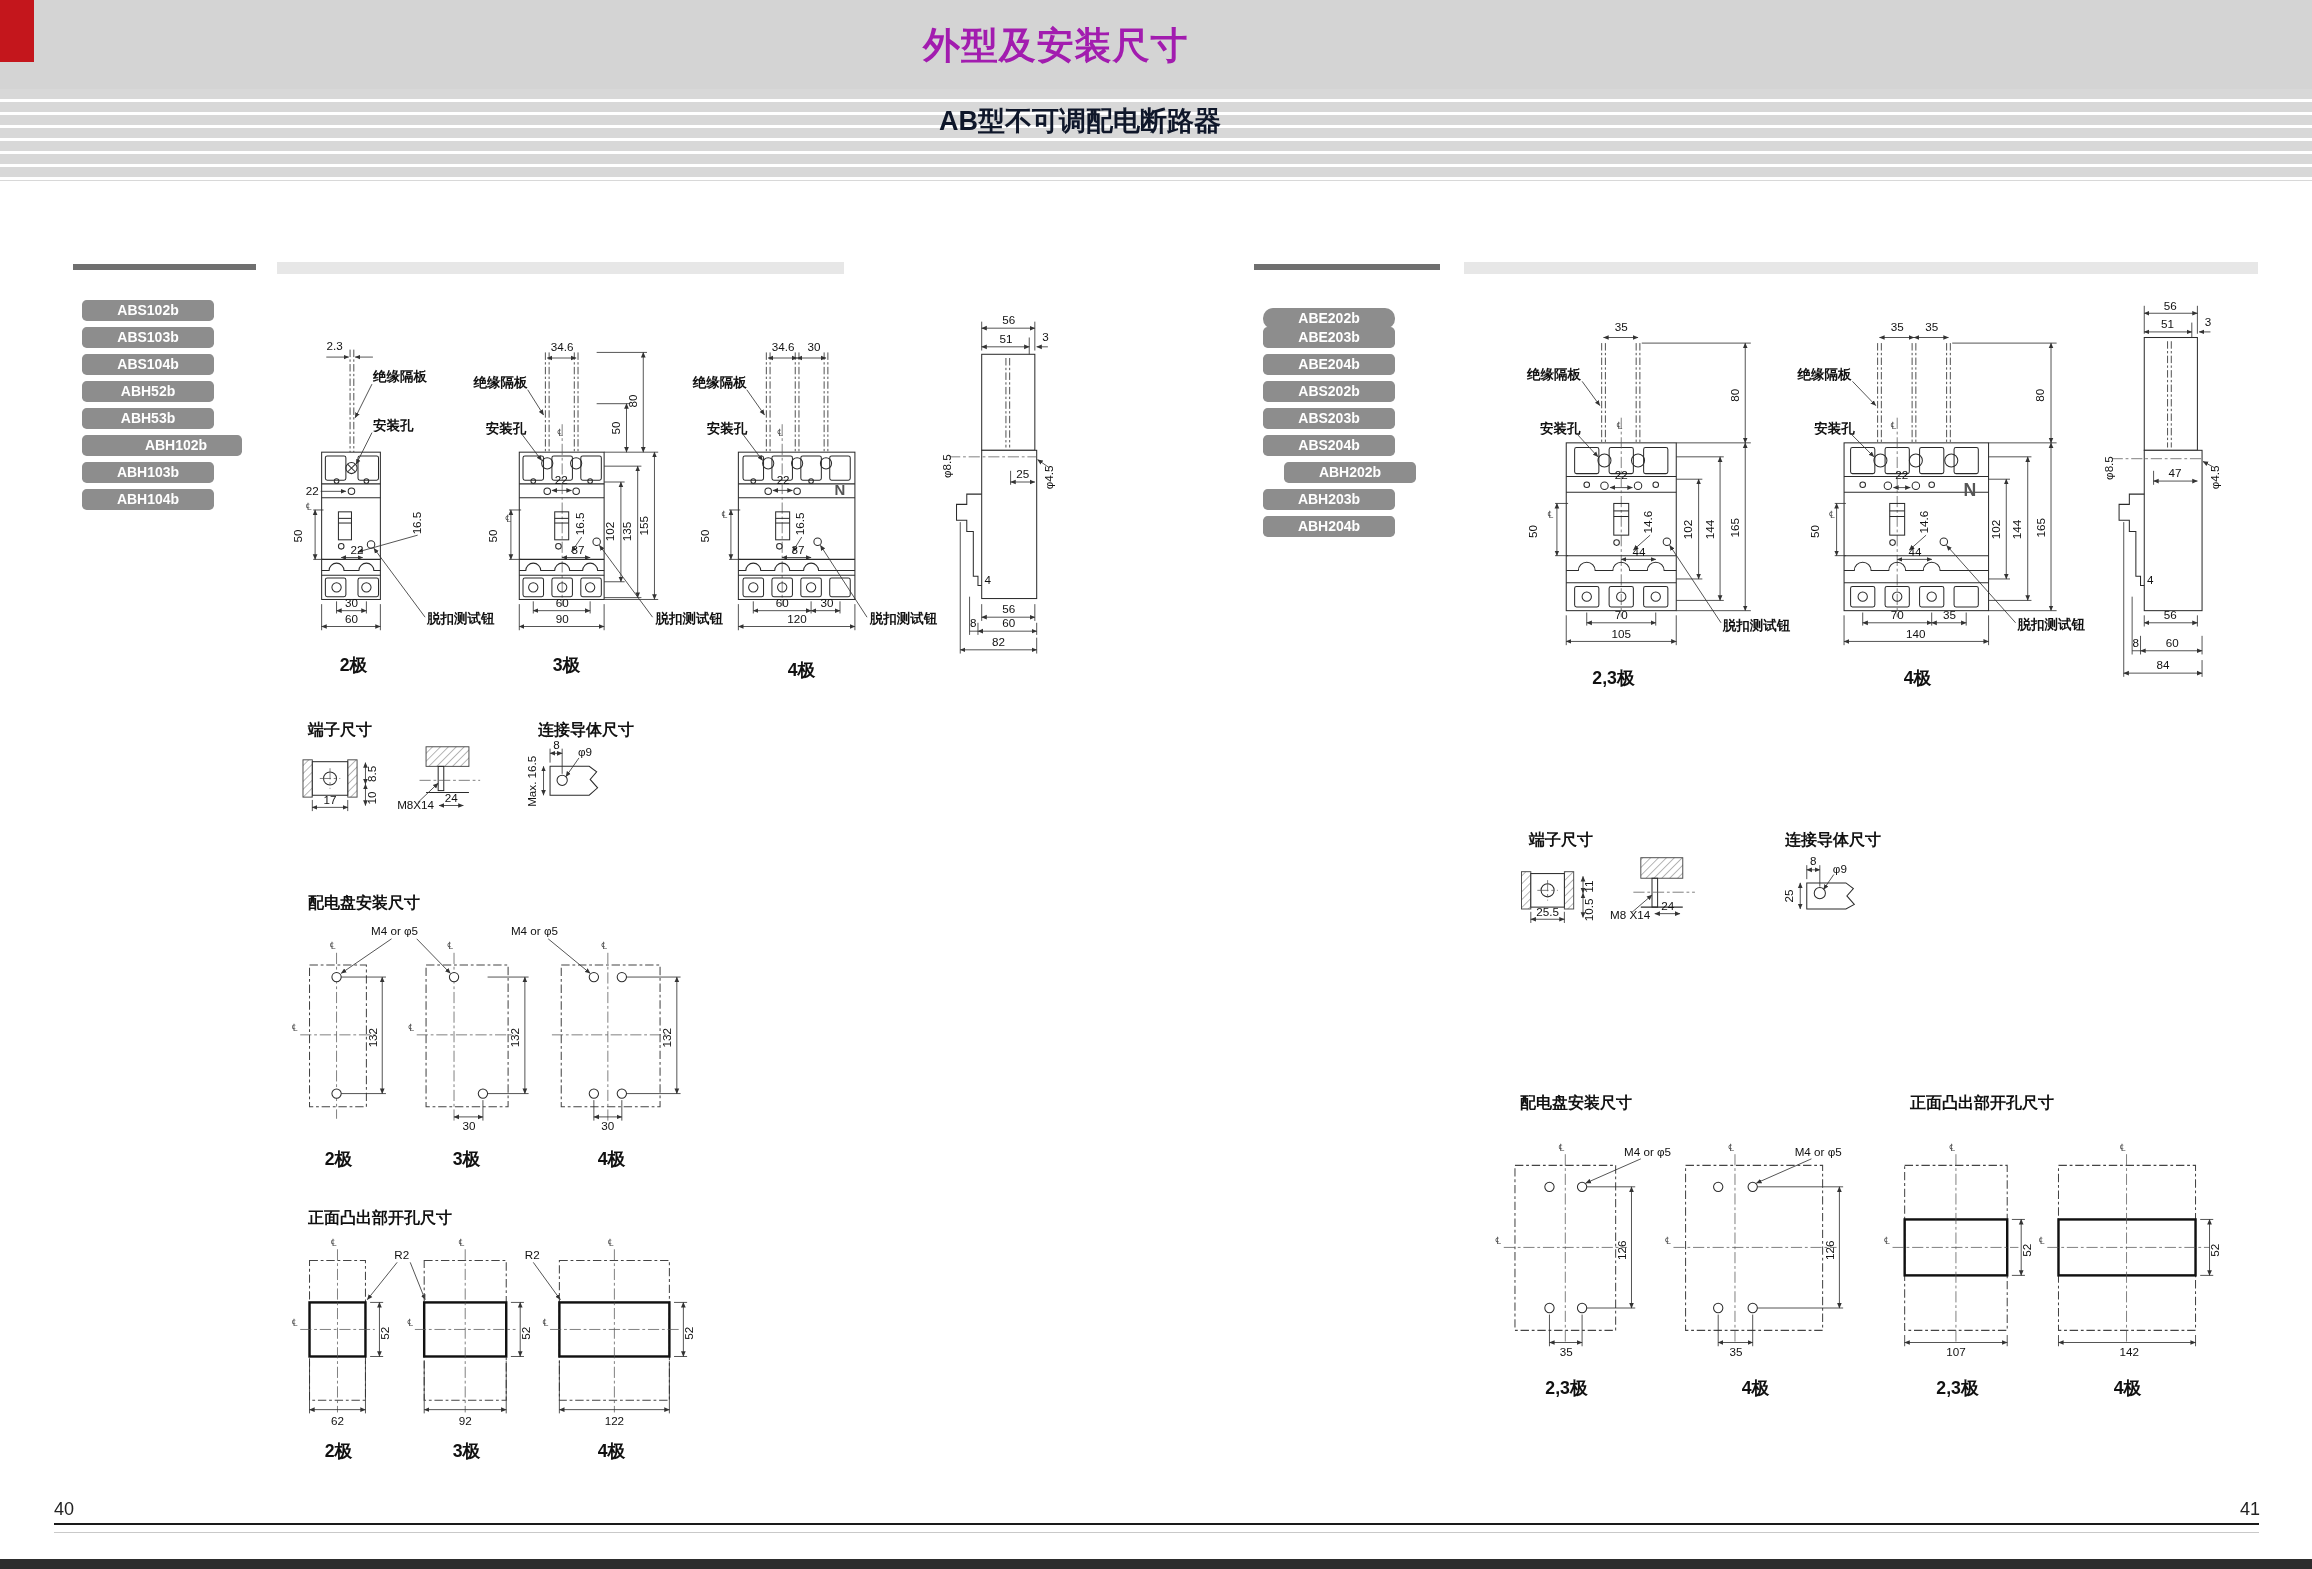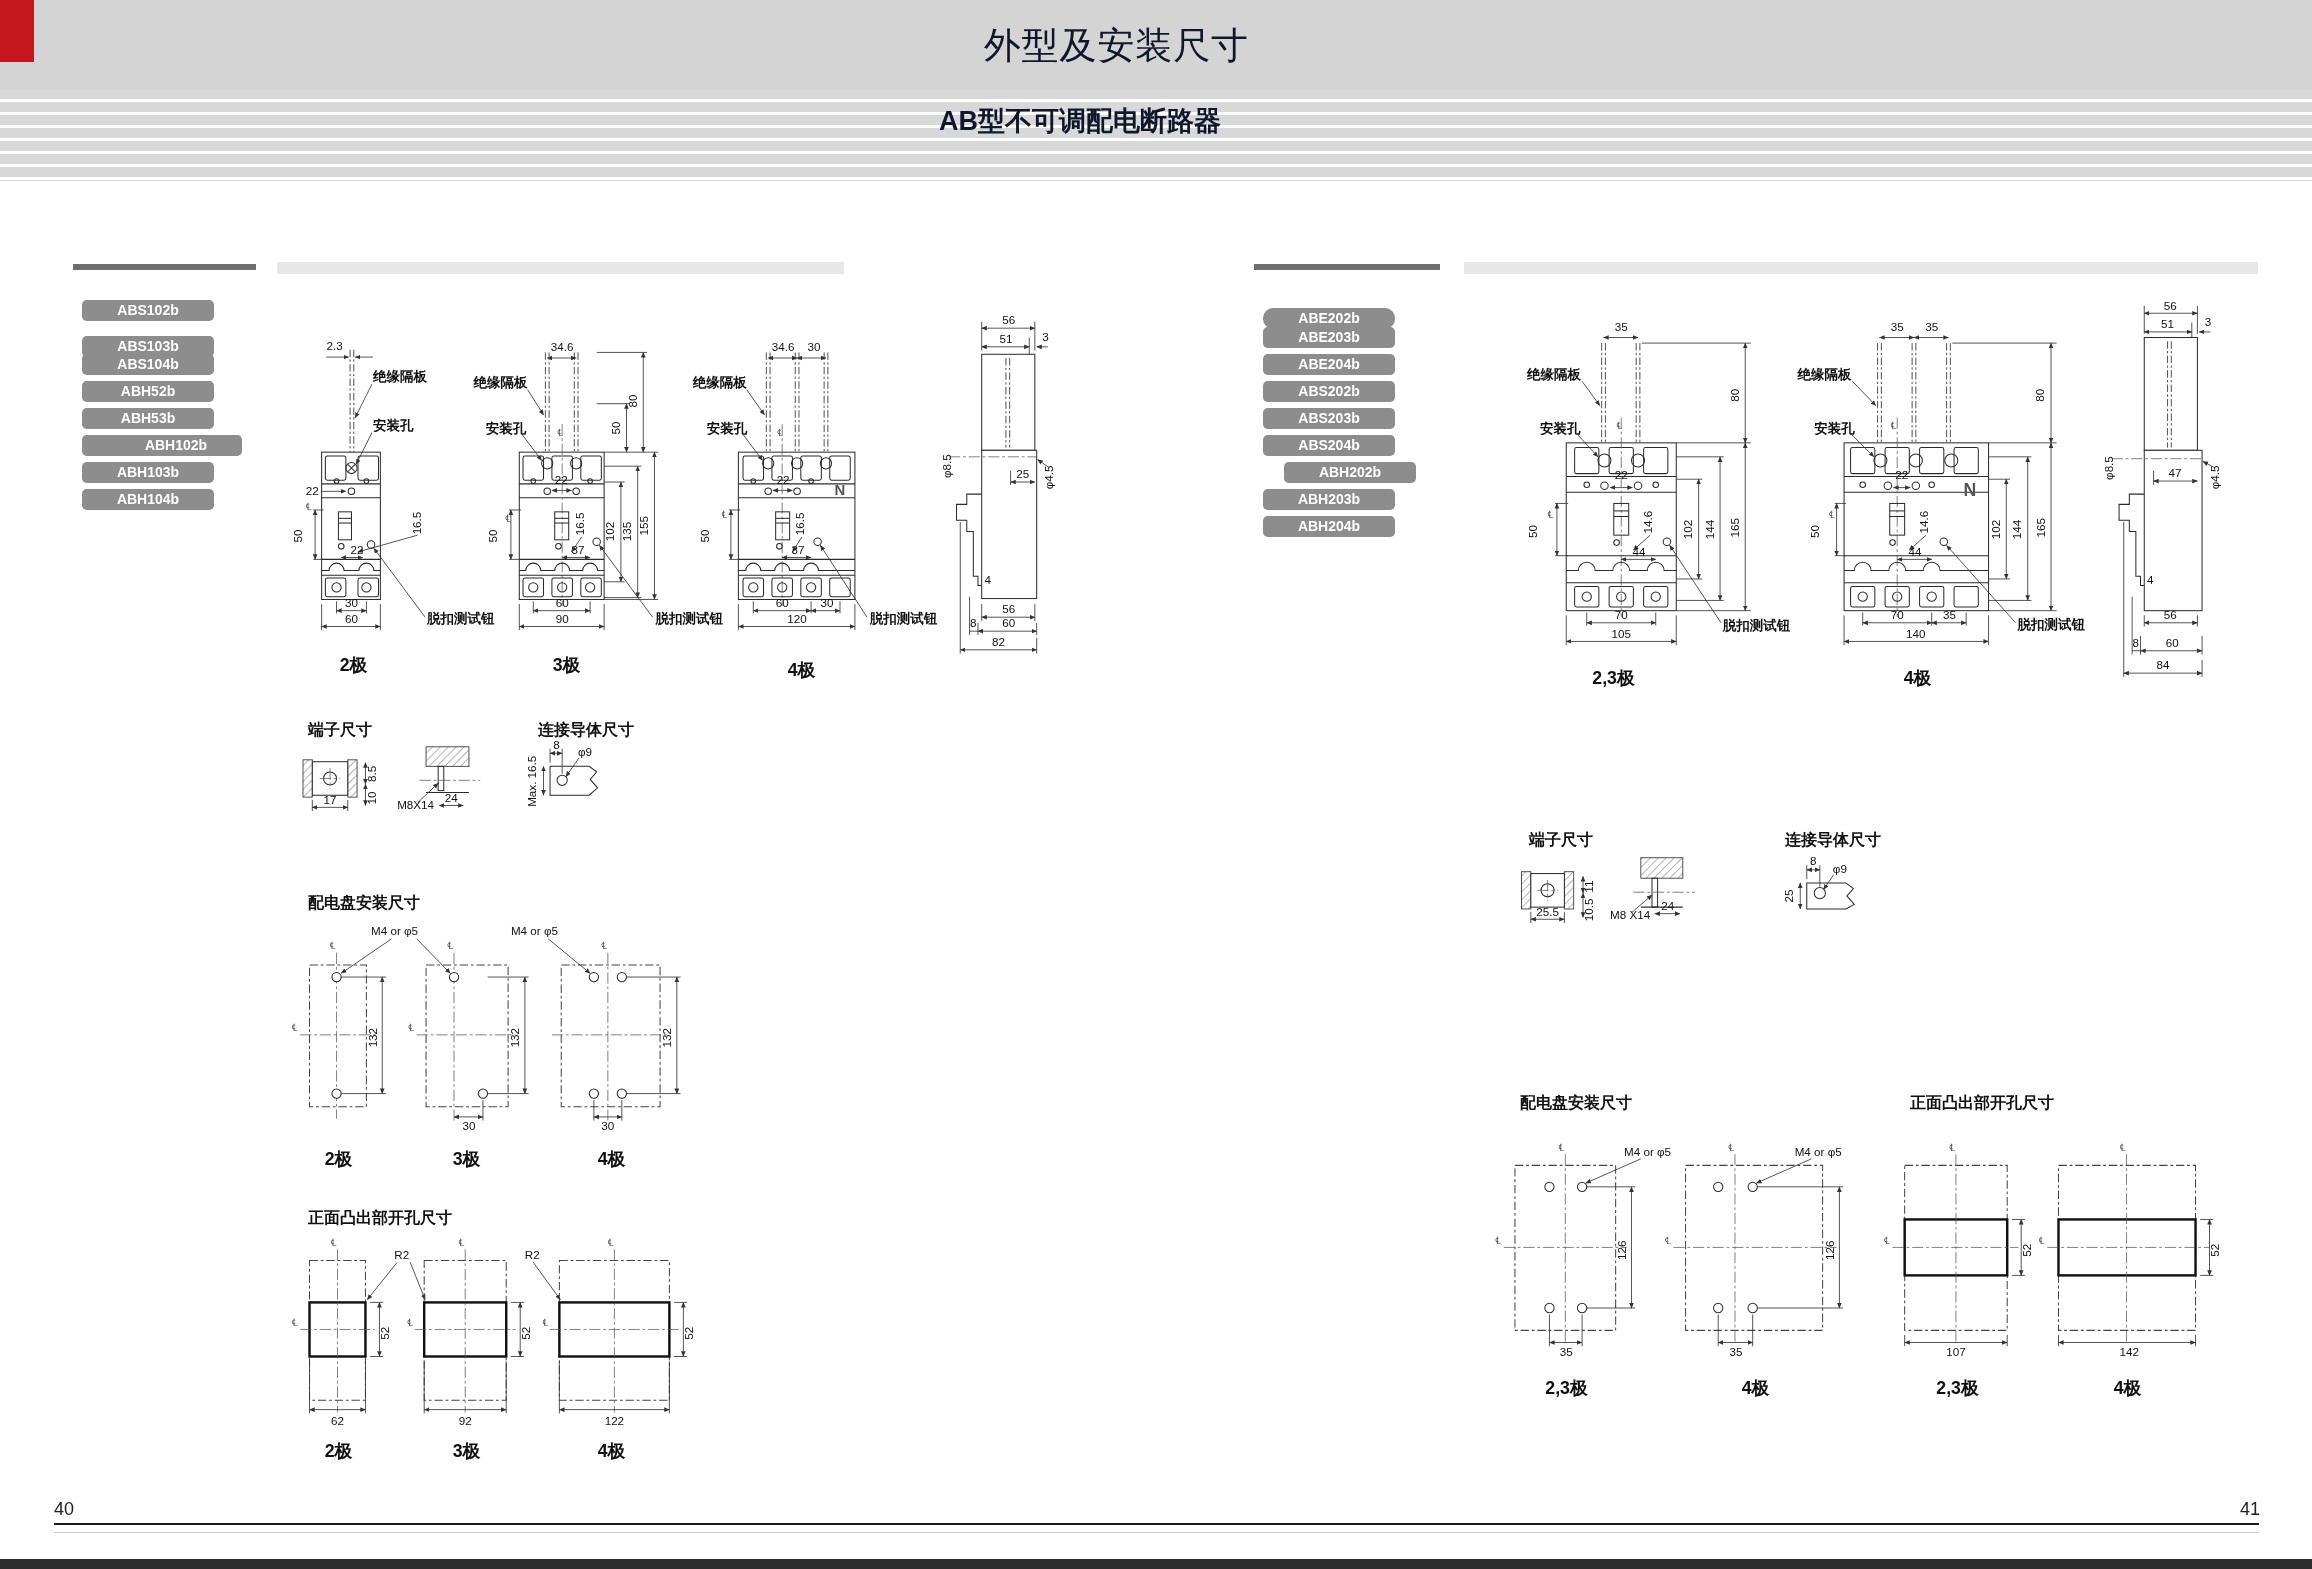--- a/index.html
+++ b/index.html
@@ -2,22 +2,22 @@
 <html style="font-size:15px"><head>
 <meta charset="utf-8">
 <style>
   html,body{margin:0;padding:0;background:#888;}
   .page{position:relative;width:2313px;height:1570px;background:#fff;overflow:hidden;
         font-family:"Liberation Sans",sans-serif;}
   .hdr-band{position:absolute;left:0;top:0;width:2313px;height:89px;background:#d4d4d4;}
   .hdr-stripes{position:absolute;left:0;top:89px;width:2313px;height:92px;
         background:repeating-linear-gradient(to bottom,#d8d8d8 0 10.3px,#ffffff 10.3px 13px);}
   .red-tab{position:absolute;left:0;top:0;width:34px;height:62px;background:#c4161c;}
-  .hdr-title{position:absolute;left:923px;top:20.5px;width:326px;text-align:right;
-        font-size:37px;font-weight:normal;color:#0f172a;letter-spacing:0.9px;}
+  .hdr-title{position:absolute;left:923px;top:20.5px;width:326px;
+        font-size:37px;font-weight:bold;color:#a21caf;letter-spacing:0.9px;}
   .hdr-sub{position:absolute;left:895px;top:103px;width:326px;text-align:right;
         font-size:27px;font-weight:bold;color:#0f172a;}
   .rule-dark{position:absolute;height:5.6px;background:#6f6f6f;}
   .rule-light{position:absolute;height:12px;background:#e7e7e7;}
   .model{position:absolute;width:132px;height:20.5px;background:#8d8d8d;border-radius:4.7px;
         color:#fff;font-weight:bold;font-size:14px;text-align:center;line-height:20.5px;}
   .sec-title{position:absolute;font-size:16px;font-weight:bold;color:#111;}
   .cap{position:absolute;width:131px;text-align:center;font-size:17.7px;font-weight:bold;color:#111;}
   .pagenum{position:absolute;font-size:18px;color:#222;}
   .fline{position:absolute;background:#1a1a1a;height:1.9px;}
@@ -49,21 +49,21 @@
   <div class="red-tab"></div>
   <div class="hdr-title">外型及安装尺寸</div>
   <div class="hdr-sub">AB型不可调配电断路器</div>
 
   <div class="rule-dark" style="left:73px;top:264px;width:183px;"></div>
   <div class="rule-light" style="left:277px;top:262px;width:567px;"></div>
   <div class="rule-dark" style="left:1254px;top:264px;width:186px;"></div>
   <div class="rule-light" style="left:1464px;top:262px;width:794px;"></div>
 
   <div class="model" style="left:82px;top:300px;">ABS102b</div>
-  <div class="model" style="left:82px;top:336px;">ABS103b</div>
+  <div class="model" style="left:82px;top:327px;">ABS103b</div>
   <div class="model" style="left:82px;top:354px;">ABS104b</div>
   <div class="model" style="left:82px;top:381px;">ABH52b</div>
   <div class="model" style="left:82px;top:408px;">ABH53b</div>
   <div class="model" style="left:82px;top:435px;padding-left:28px;">ABH102b</div>
   <div class="model" style="left:82px;top:462px;">ABH103b</div>
   <div class="model" style="left:82px;top:489px;">ABH104b</div>
 
   <div class="model" style="left:1263px;top:308px;border-radius:10px;">ABE202b</div>
   <div class="model" style="left:1263px;top:327px;">ABE203b</div>
   <div class="model" style="left:1263px;top:354px;">ABE204b</div>

